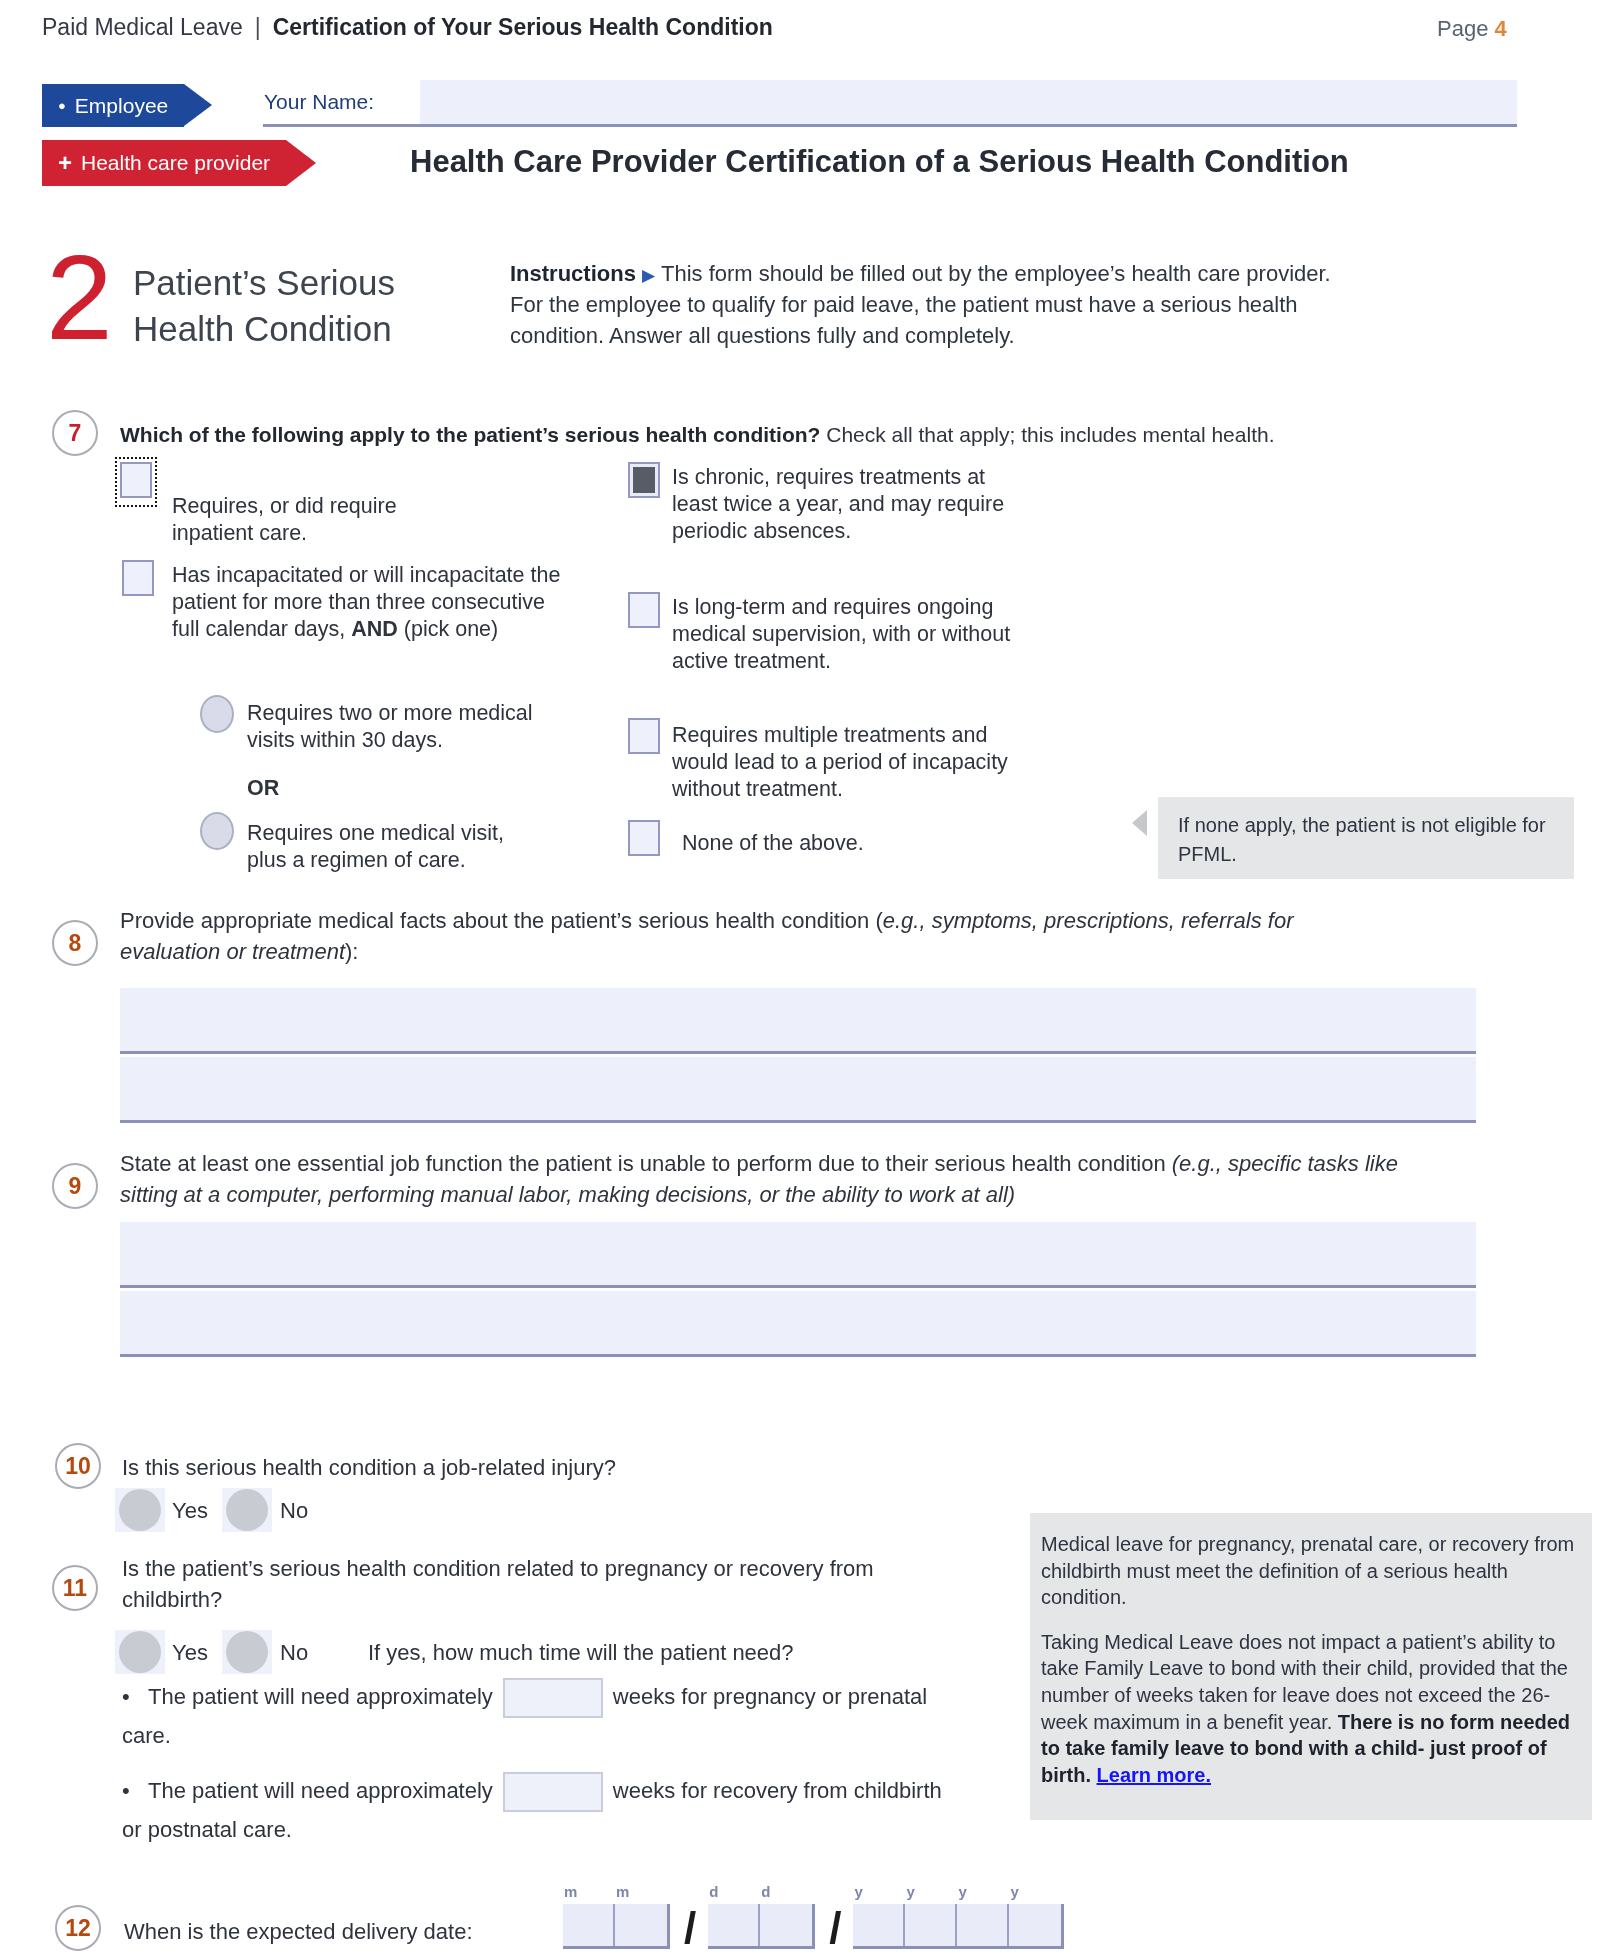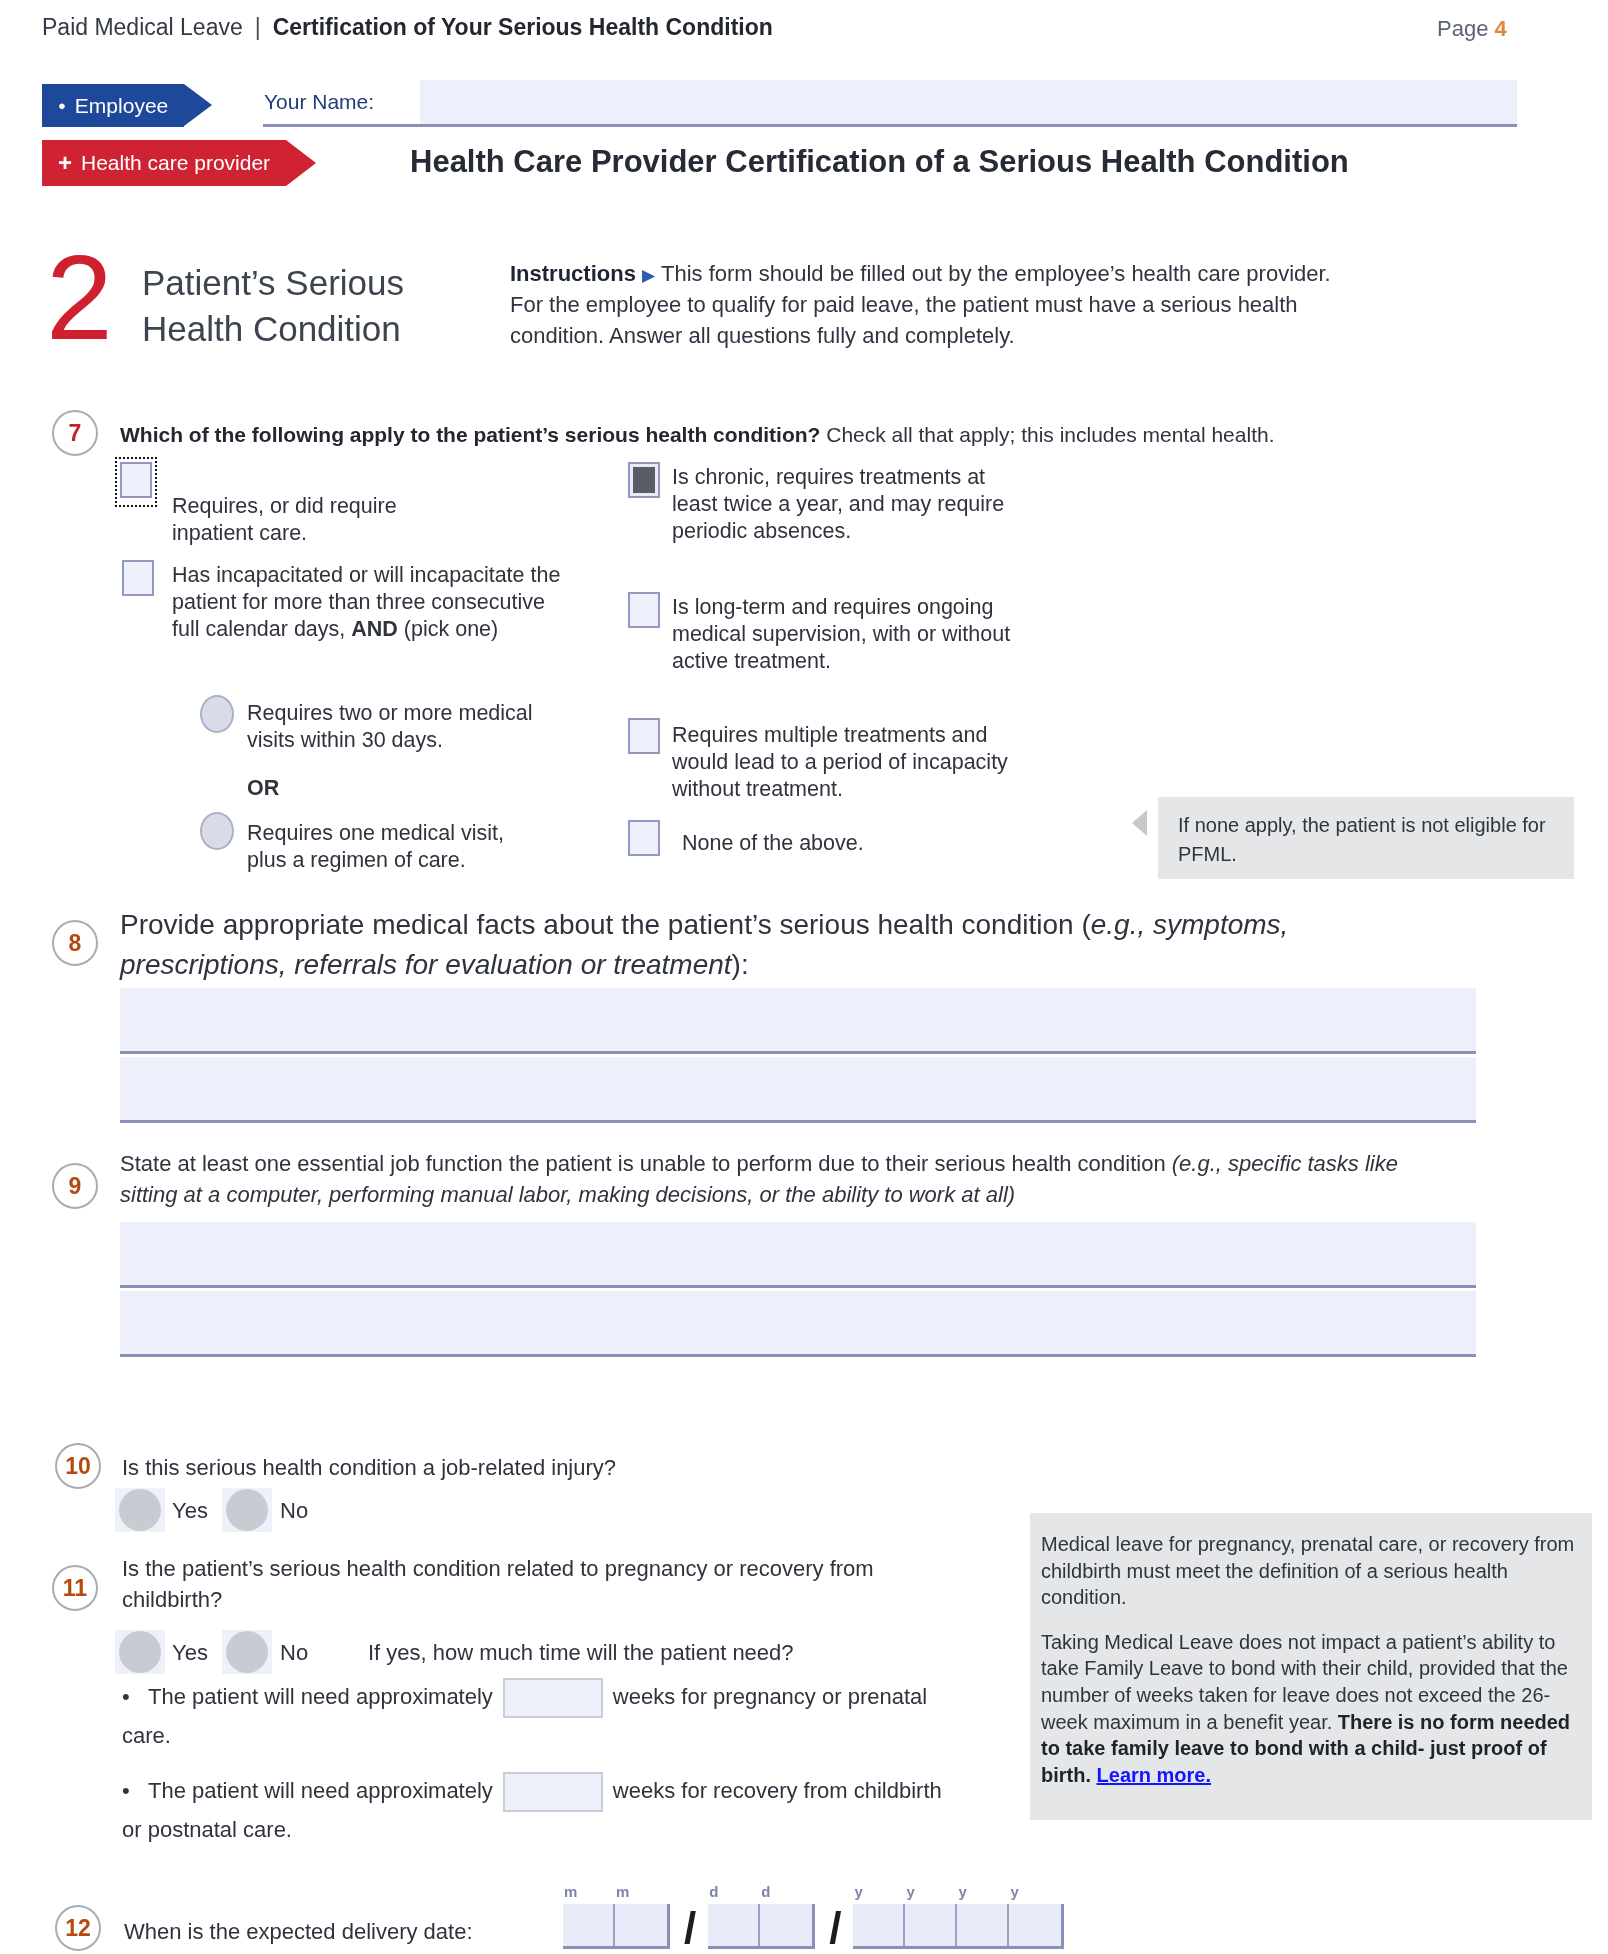--- a/index.html
+++ b/index.html
@@ -101,21 +101,21 @@
   </div>
   <div class="abs name-label" style="left:264px; top:90px;">Your Name:</div>
 
   <div class="banner red" style="left:42px; top:140px;">
     <span class="glyph" style="font-size:24px;">+</span>
     <span class="blabel">Health care provider</span>
   </div>
   <div class="abs" style="left:410px; top:144px; font-size:31px; font-weight:bold; color:#262b35;">Health Care Provider Certification of a Serious Health Condition</div>
 
   <div class="abs sec-num" style="left:46px; top:242px;">2</div>
-  <div class="abs sec-title" style="left:142px; top:260px; width:340px;">Patient’s Serious Health Condition</div>
+  <div class="abs sec-title" style="left:133px; top:260px; width:340px;">Patient’s Serious Health Condition</div>
   <div class="abs instr" style="left:510px; top:258px; width:845px;">
     <b>Instructions</b><span class="arrow">▶</span><span>This form should be filled out by the employee’s health care provider. For the employee to qualify for paid leave, the patient must have a serious health condition. Answer all questions fully and completely.</span>
   </div>
 
   <div class="qcircle red" style="left:52px; top:410px;">
     <span>7</span>
   </div>
   <div class="abs qtext" style="left:120px; top:420px; width:1470px;">
     <b>Which of the following apply to the patient’s serious health condition?</b><span> Check all that apply; this includes mental health.</span>
   </div>
@@ -147,21 +147,21 @@
 
   <span class="cb abs" style="left:628px; top:820px;"></span>
   <div class="abs cb-label" style="left:682px; top:830px; width:300px;">None of the above.</div>
 
   <div class="abs callout-tri" style="left:1132px; top:810px;"></div>
   <div class="abs graybox small-note" style="left:1158px; top:797px; width:416px; height:82px; padding:14px 20px;">If none apply, the patient is not eligible for PFML.</div>
 
   <div class="qcircle rust" style="left:52px; top:920px;">
     <span>8</span>
   </div>
-  <div class="abs qtext" style="left:120px; top:905px; width:1215px; font-size:28px;">
+  <div class="abs qtext" style="left:120px; top:905px; width:1215px; font-size:22px;">
     <span>Provide appropriate medical facts about the patient’s serious health condition (</span><i>e.g., symptoms, prescriptions, referrals for evaluation or treatment</i><span>):</span>
   </div>
   <div class="abs band" style="left:120px; top:988px; width:1356px; height:66px;"></div>
   <div class="abs band" style="left:120px; top:1057px; width:1356px; height:66px;"></div>
 
   <div class="qcircle rust" style="left:52px; top:1163px;">
     <span>9</span>
   </div>
   <div class="abs qtext" style="left:120px; top:1148px; width:1310px; font-size:22px;">
     <span>State at least one essential job function the patient is unable to perform due to their serious health condition  </span><i>(e.g., specific tasks like sitting at a computer, performing manual labor, making decisions, or the ability to work at all)</i>

